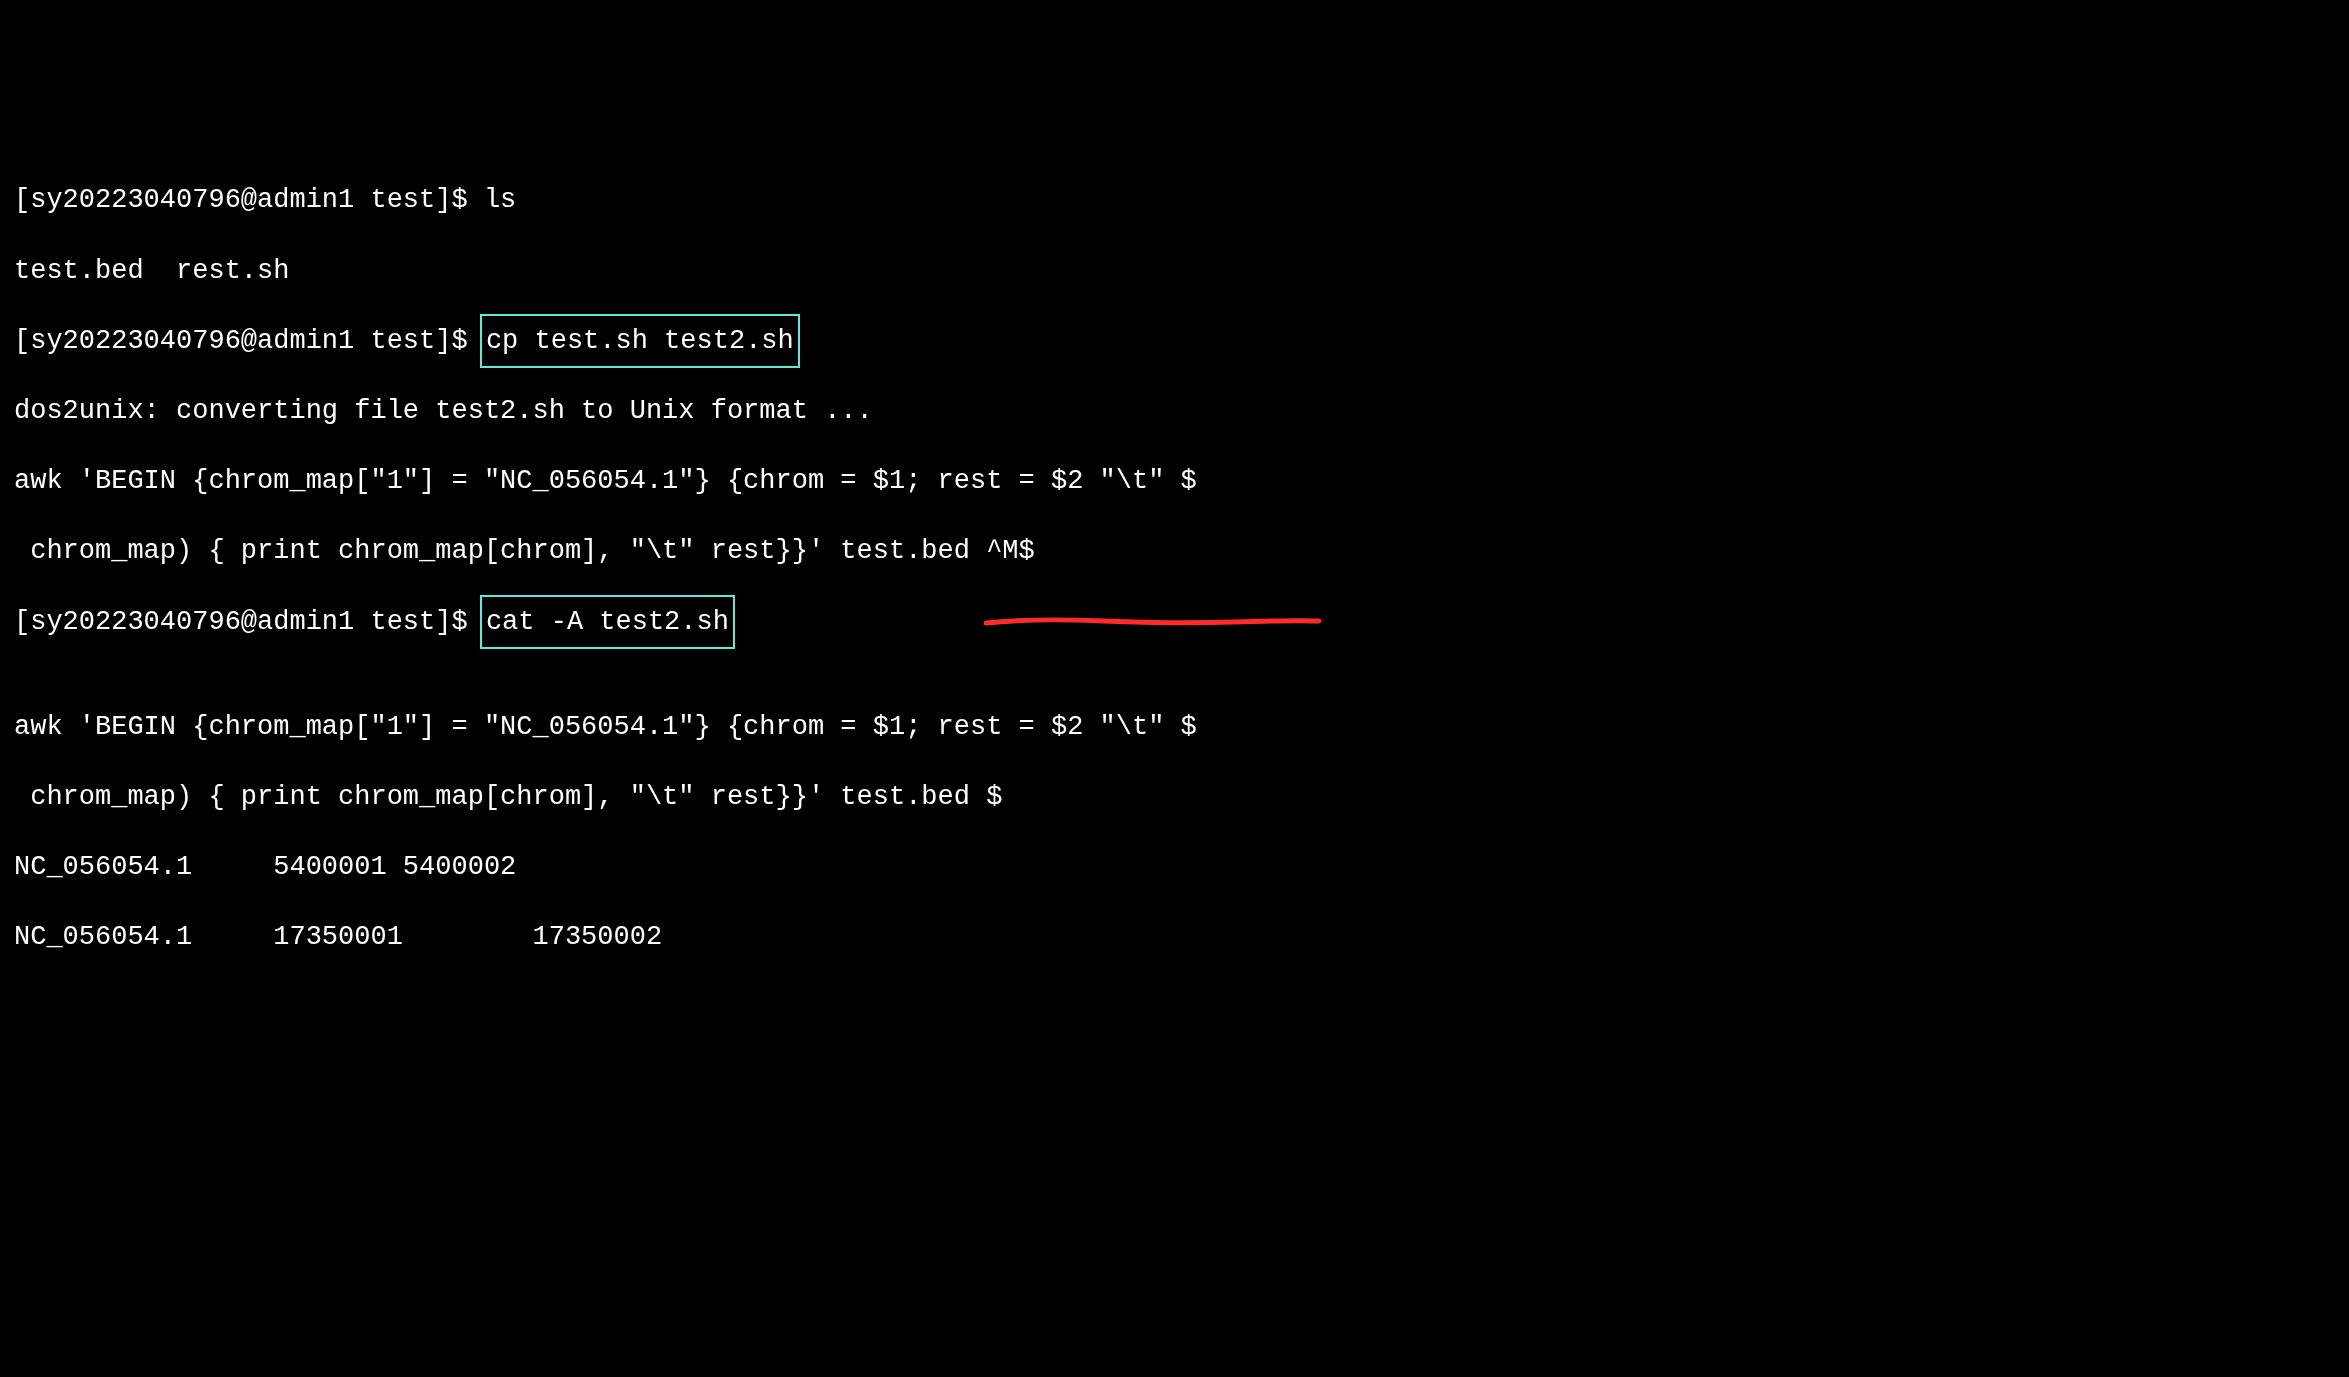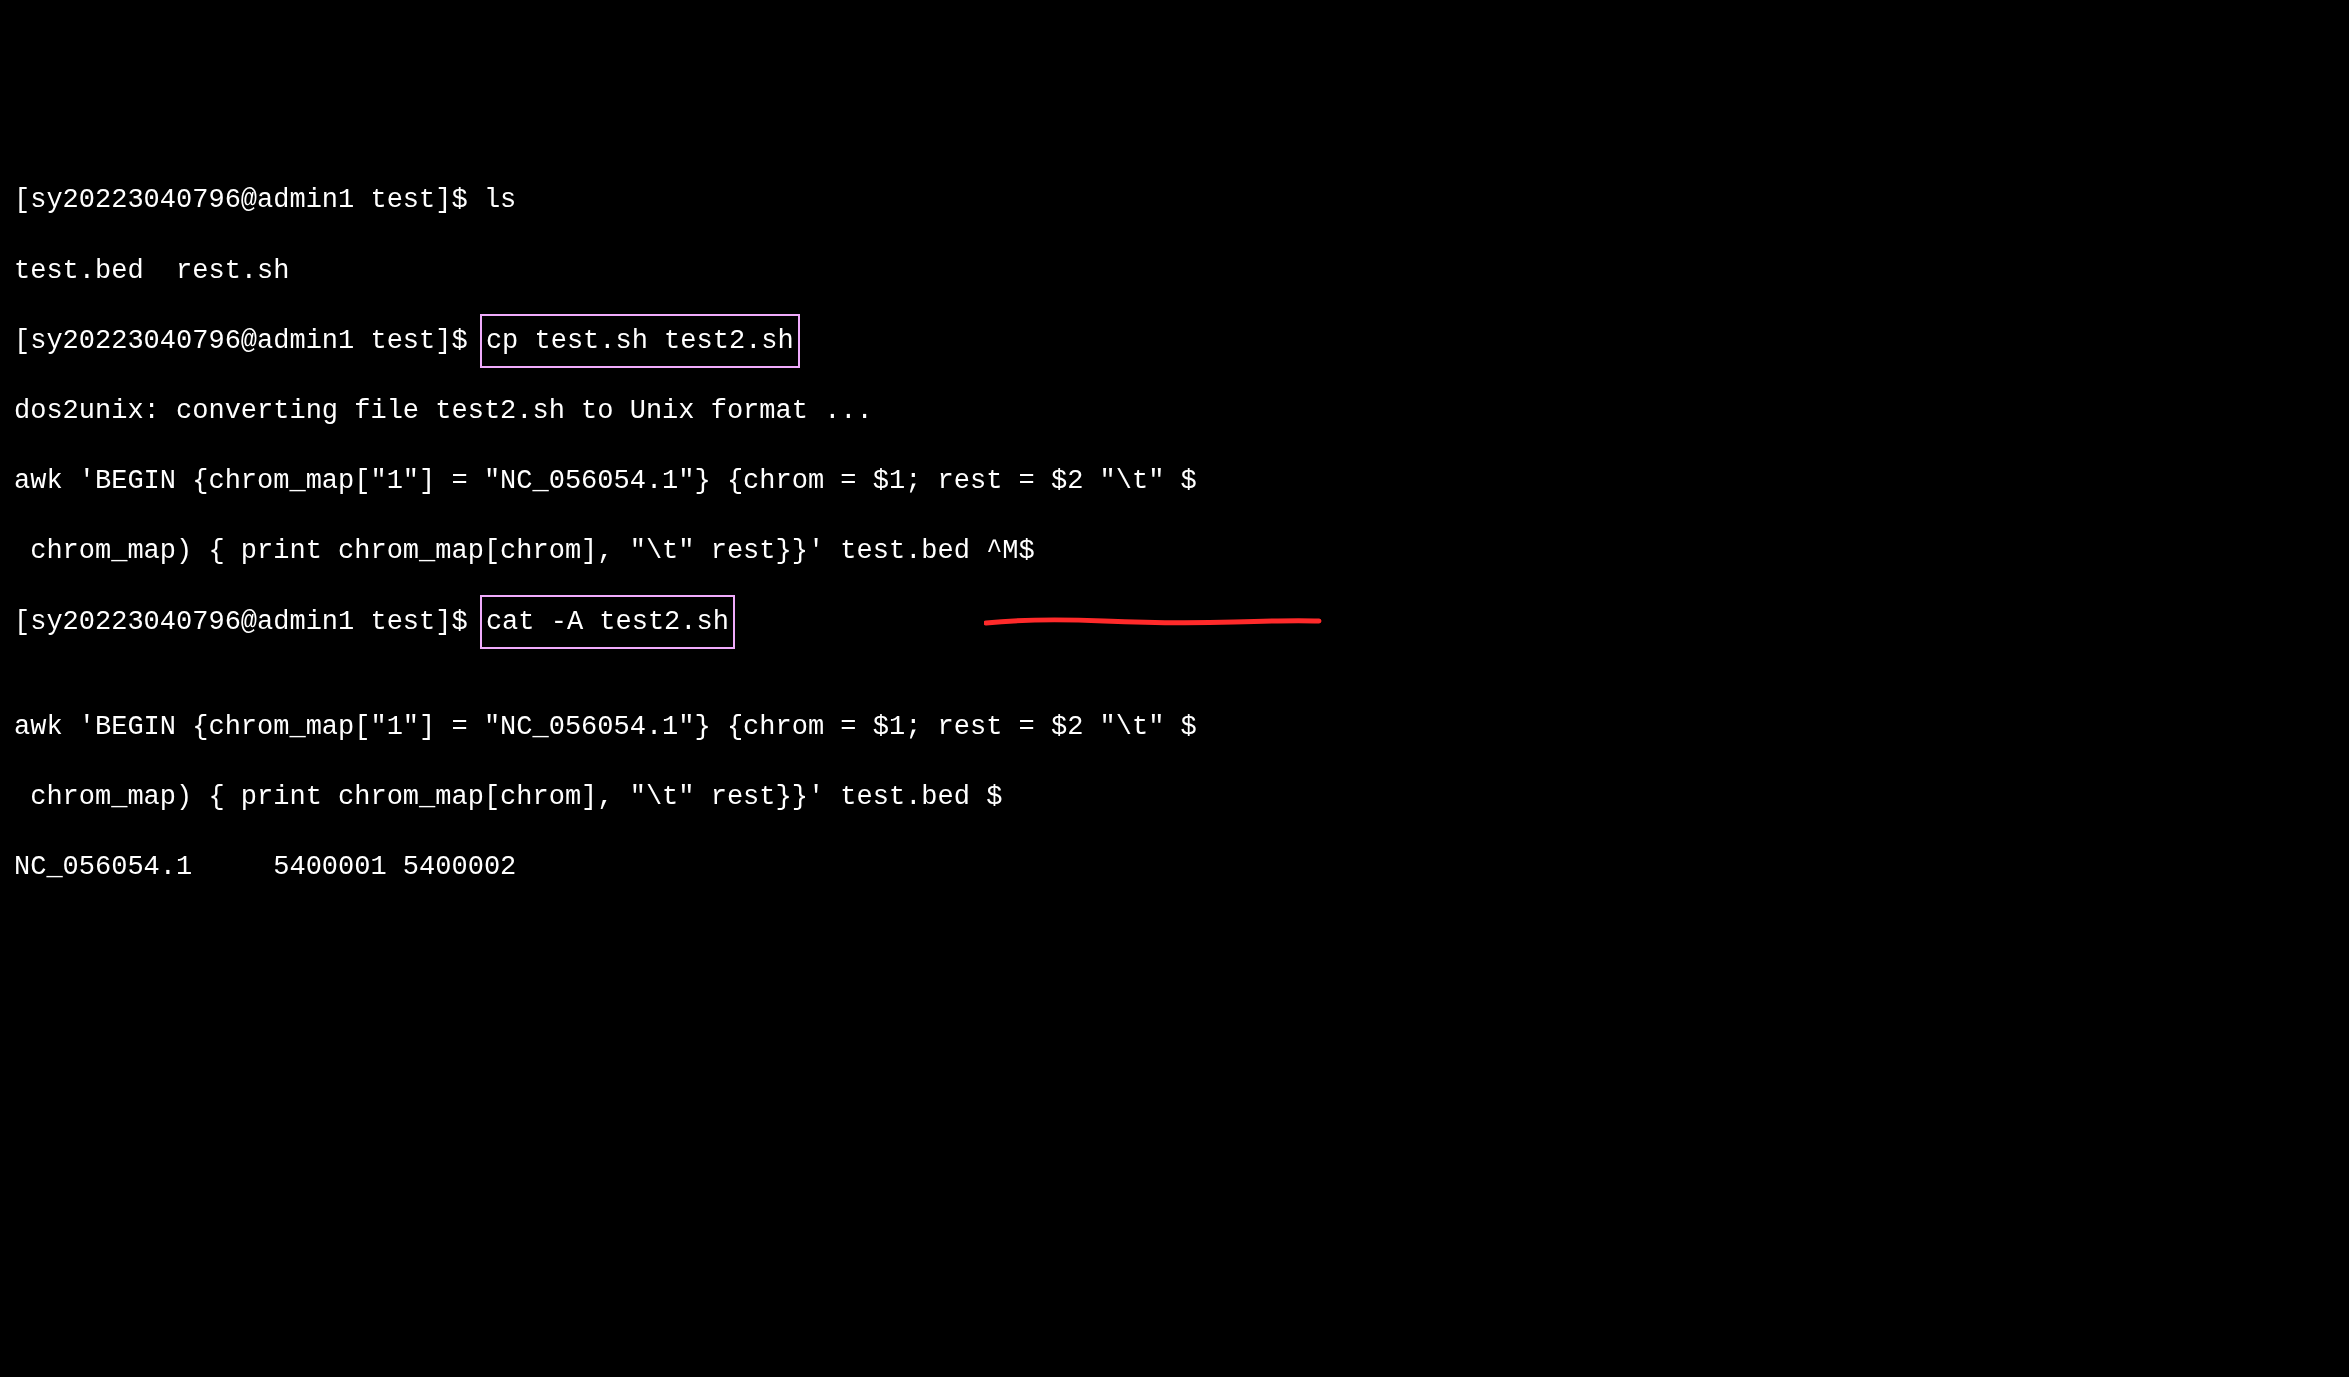--- a/index.html
+++ b/index.html
@@ -18,21 +18,21 @@
       overflow: hidden;
       width: 2349px;
       height: 1377px;
     }
     .line {
       display: block;
       position: relative;
       font-family: Liberation Mono, monospace;
     }
     .box {
-      border: 2px solid #f0abfc;
+      border: 2px solid #5eead4;
       padding: 10px 4px;
       margin-left: -4px;
     }
     .underline-svg {
       position: absolute;
       pointer-events: none;
     }
   </style>
 </head>
 <body>
@@ -47,20 +47,21 @@
 <span class="line"><span>awk 'BEGIN {chrom_map["1"] = "NC_056054.1"} {chrom = $1; rest = $2 "\t" $</span></span>
 <span class="line"><span> chrom_map) { print chrom_map[chrom], "\t" rest}}' test.bed ^M$</span></span>
 <span class="line"><span>[sy20223040796@admin1 test]$ </span><span class="box">cat -A test2.sh</span>
   <svg class="underline-svg" style="left:970px; top:10px;" width="340" height="20">
     <path d="M 2 8 Q 50 3, 120 6 T 250 7 T 335 6" stroke="#ff2a2a" stroke-width="5" fill="none" stroke-linecap="round"></path>
   </svg>
 </span>
 <span class="line"><span>awk 'BEGIN {chrom_map["1"] = "NC_056054.1"} {chrom = $1; rest = $2 "\t" $</span></span>
 <span class="line"><span> chrom_map) { print chrom_map[chrom], "\t" rest}}' test.bed $</span></span>
 <span class="line"><span>NC_056054.1     5400001 5400002</span></span>
+<span class="line"><span>NC_056054.1     17350001        17350002</span></span>
 <span class="line"></span>
 
 
 
 
 
 
 </div>
 
 

